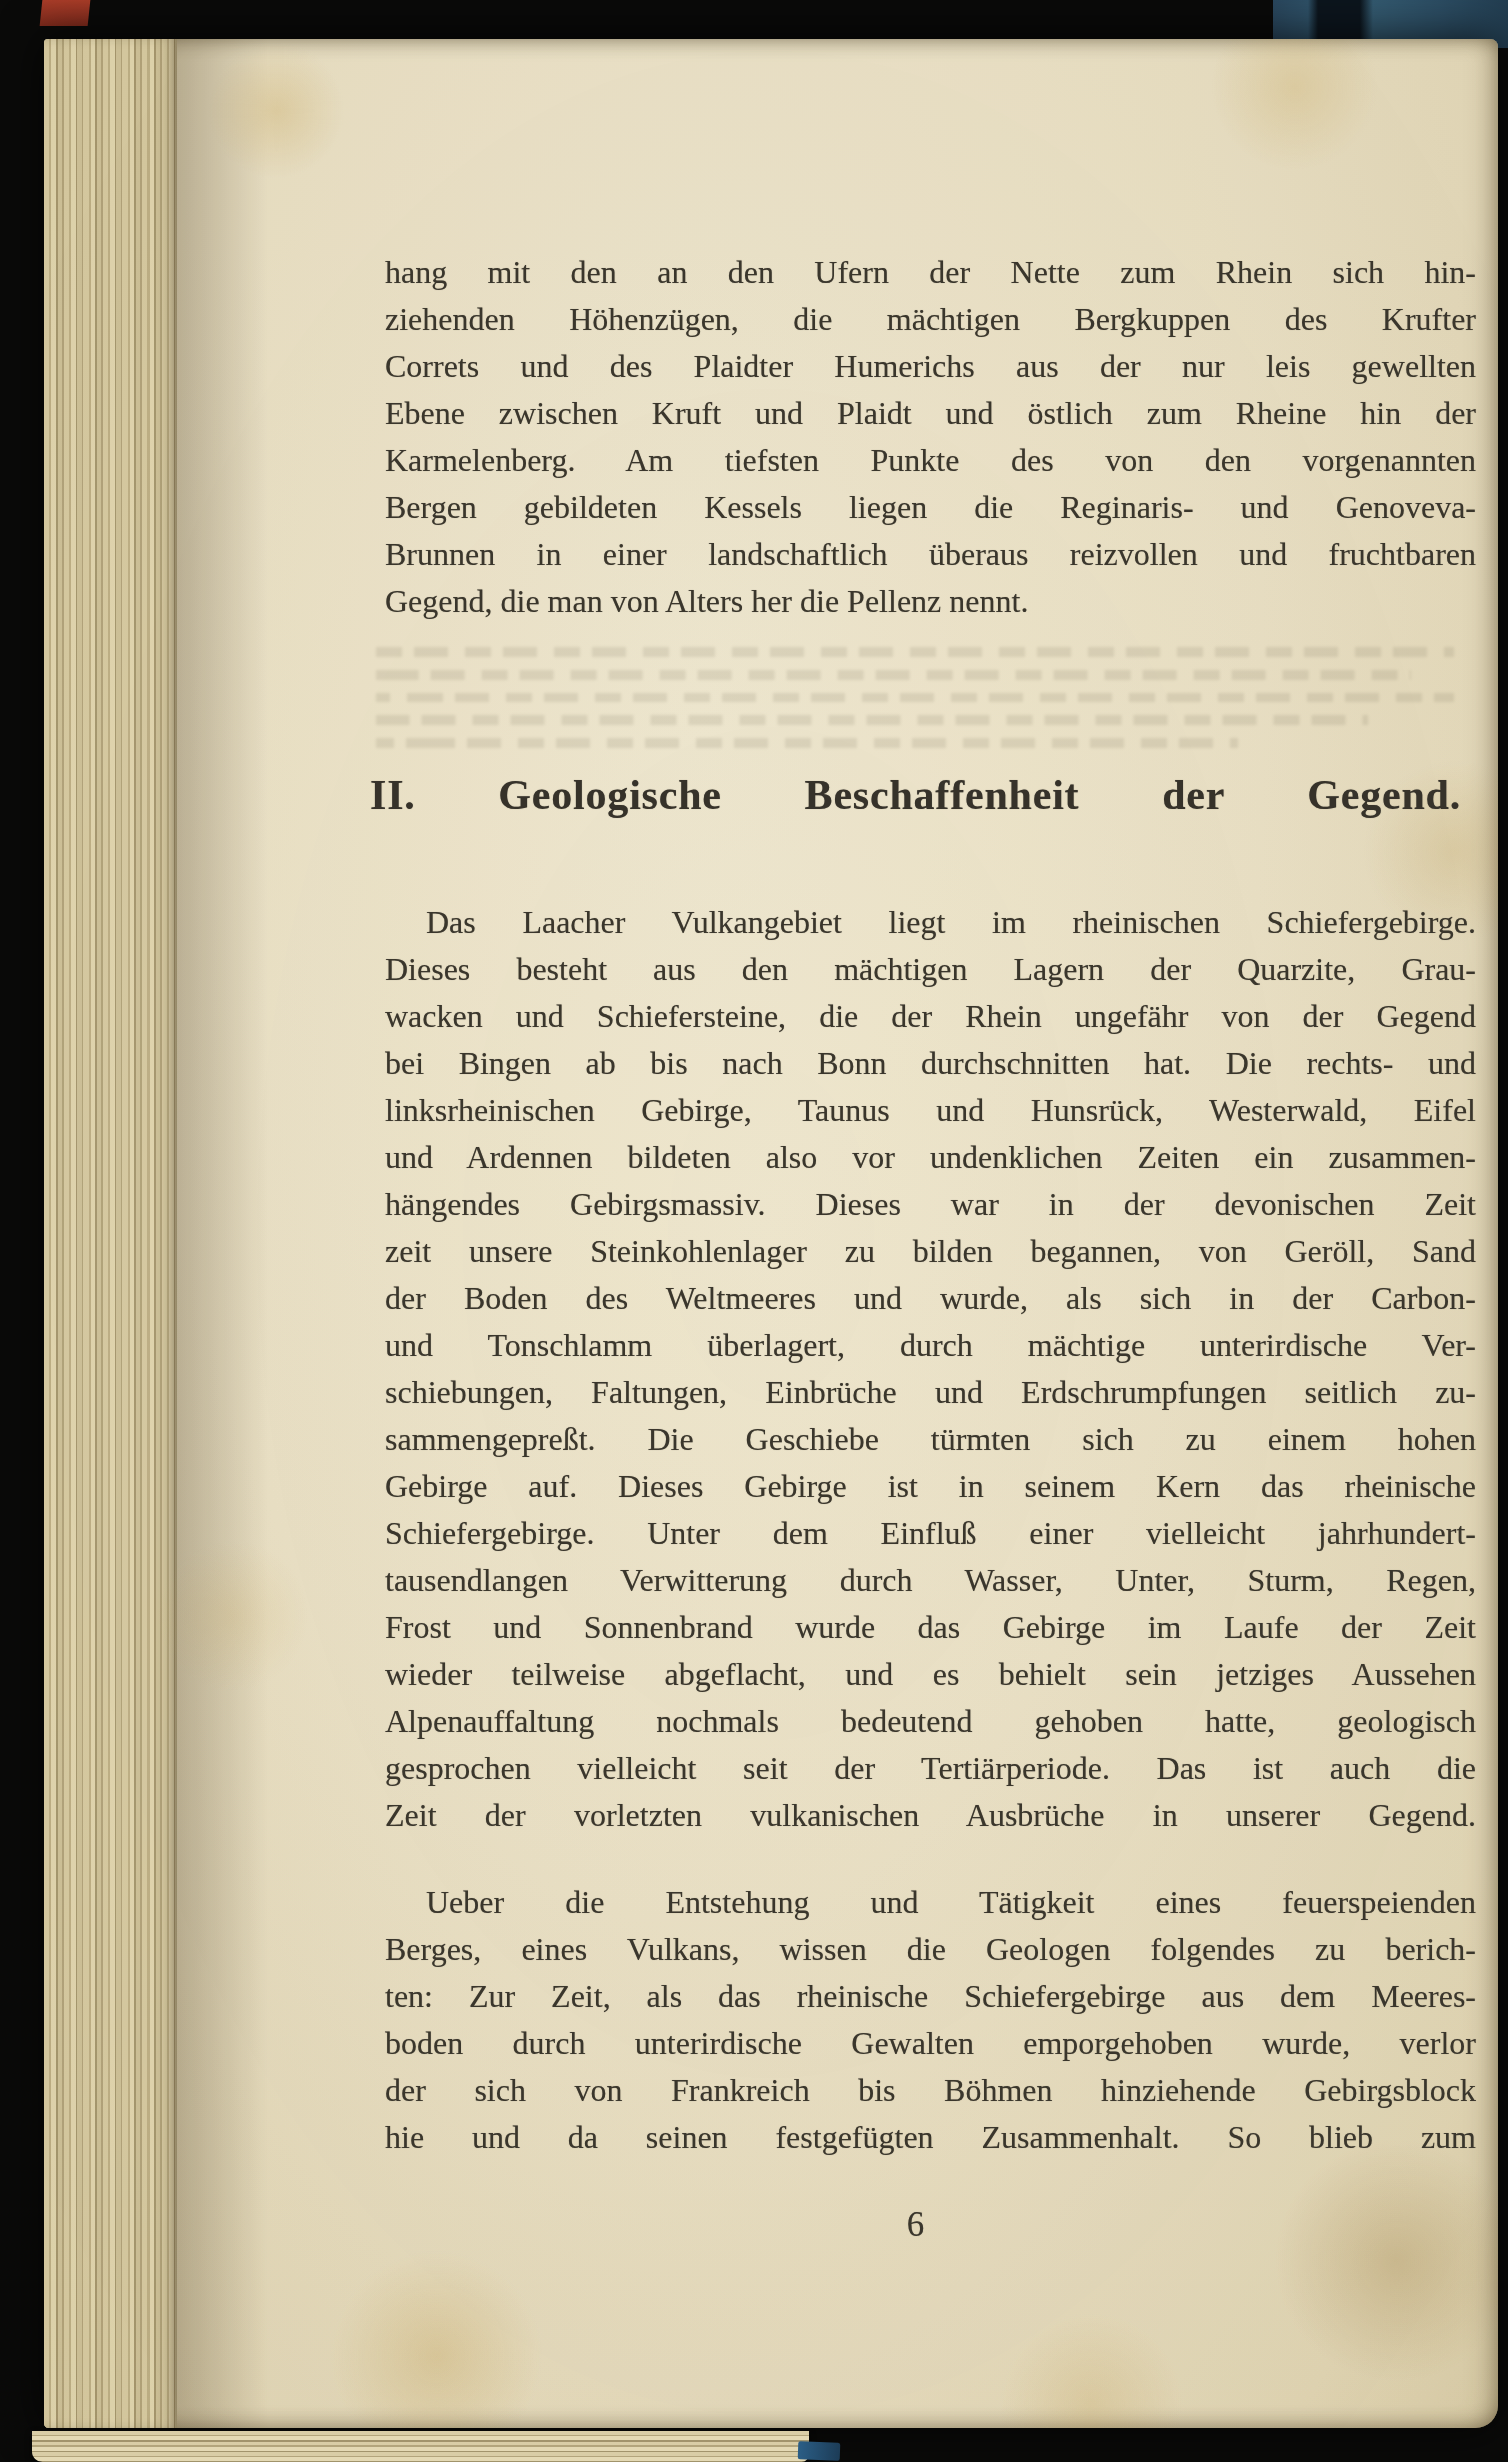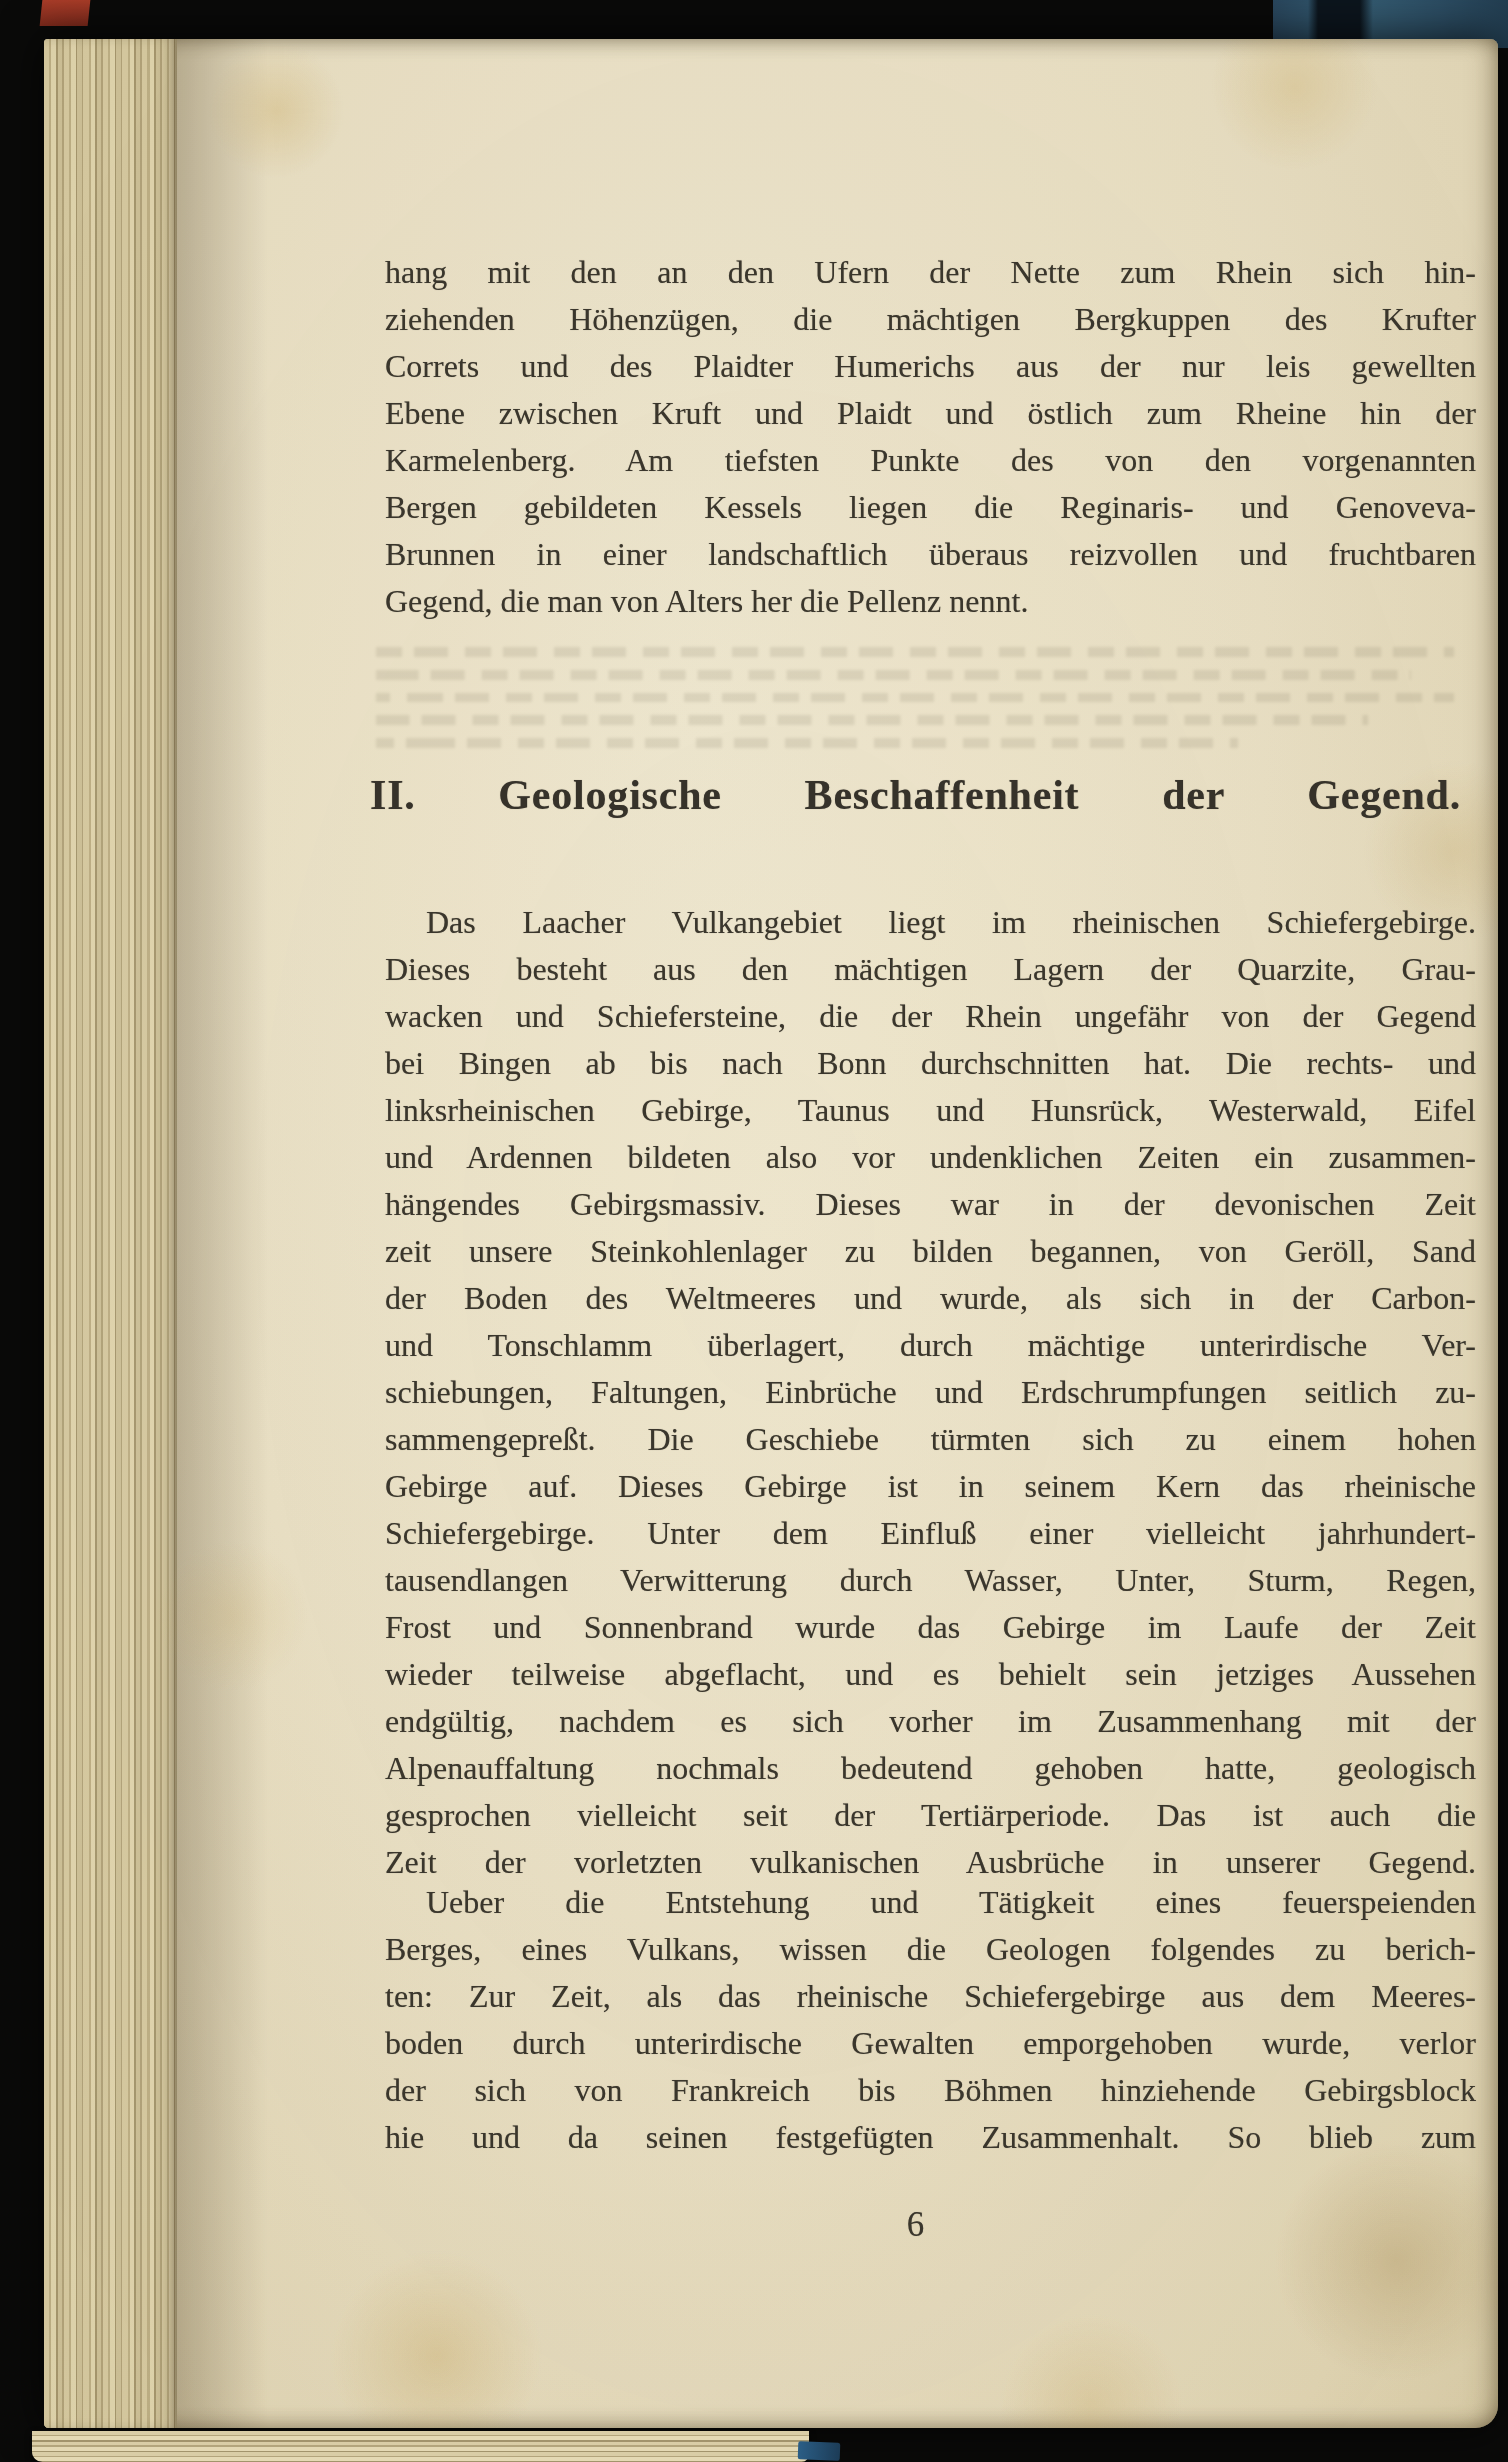--- a/index.html
+++ b/index.html
@@ -213,21 +213,20 @@
       <div class="tline">zeit unsere Steinkohlenlager zu bilden begannen, von Geröll, Sand</div>
       <div class="tline">der Boden des Weltmeeres und wurde, als sich in der Carbon-</div>
       <div class="tline">und Tonschlamm überlagert, durch mächtige unterirdische Ver-</div>
       <div class="tline">schiebungen, Faltungen, Einbrüche und Erdschrumpfungen seitlich zu-</div>
       <div class="tline">sammengepreßt. Die Geschiebe türmten sich zu einem hohen</div>
       <div class="tline">Gebirge auf. Dieses Gebirge ist in seinem Kern das rheinische</div>
       <div class="tline">Schiefergebirge. Unter dem Einfluß einer vielleicht jahrhundert-</div>
       <div class="tline">tausendlangen Verwitterung durch Wasser, Unter, Sturm, Regen,</div>
       <div class="tline">Frost und Sonnenbrand wurde das Gebirge im Laufe der Zeit</div>
       <div class="tline">wieder teilweise abgeflacht, und es behielt sein jetziges Aussehen</div>
-      <div class="tline">endgültig, nachdem es sich vorher im Zusammenhang mit der</div>
       <div class="tline">Alpenauffaltung nochmals bedeutend gehoben hatte, geologisch</div>
       <div class="tline">gesprochen vielleicht seit der Tertiärperiode. Das ist auch die</div>
       <div class="tline">Zeit der vorletzten vulkanischen Ausbrüche in unserer Gegend.</div>
     </div>
 
   <div class="textblock para3">
       <div class="tline indent">Ueber die Entstehung und Tätigkeit eines feuerspeienden</div>
       <div class="tline">Berges, eines Vulkans, wissen die Geologen folgendes zu berich-</div>
       <div class="tline">ten: Zur Zeit, als das rheinische Schiefergebirge aus dem Meeres-</div>
       <div class="tline">boden durch unterirdische Gewalten emporgehoben wurde, verlor</div>

